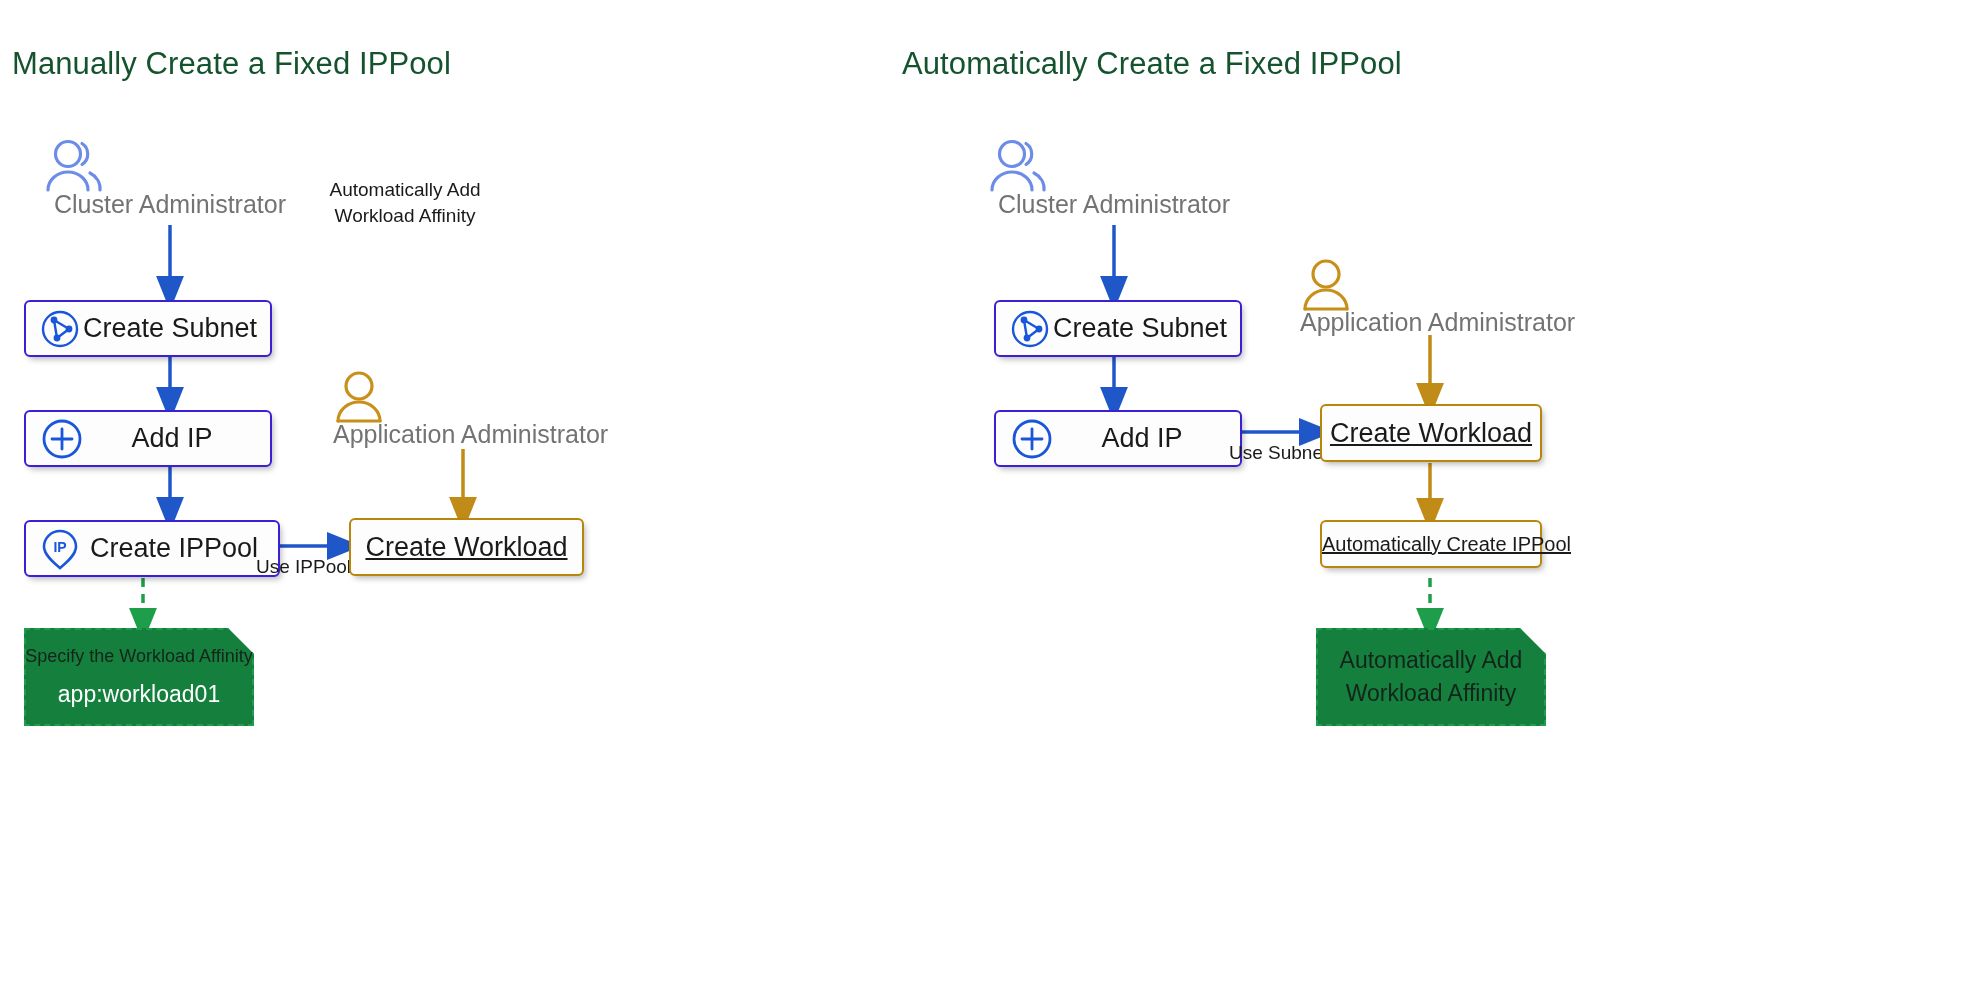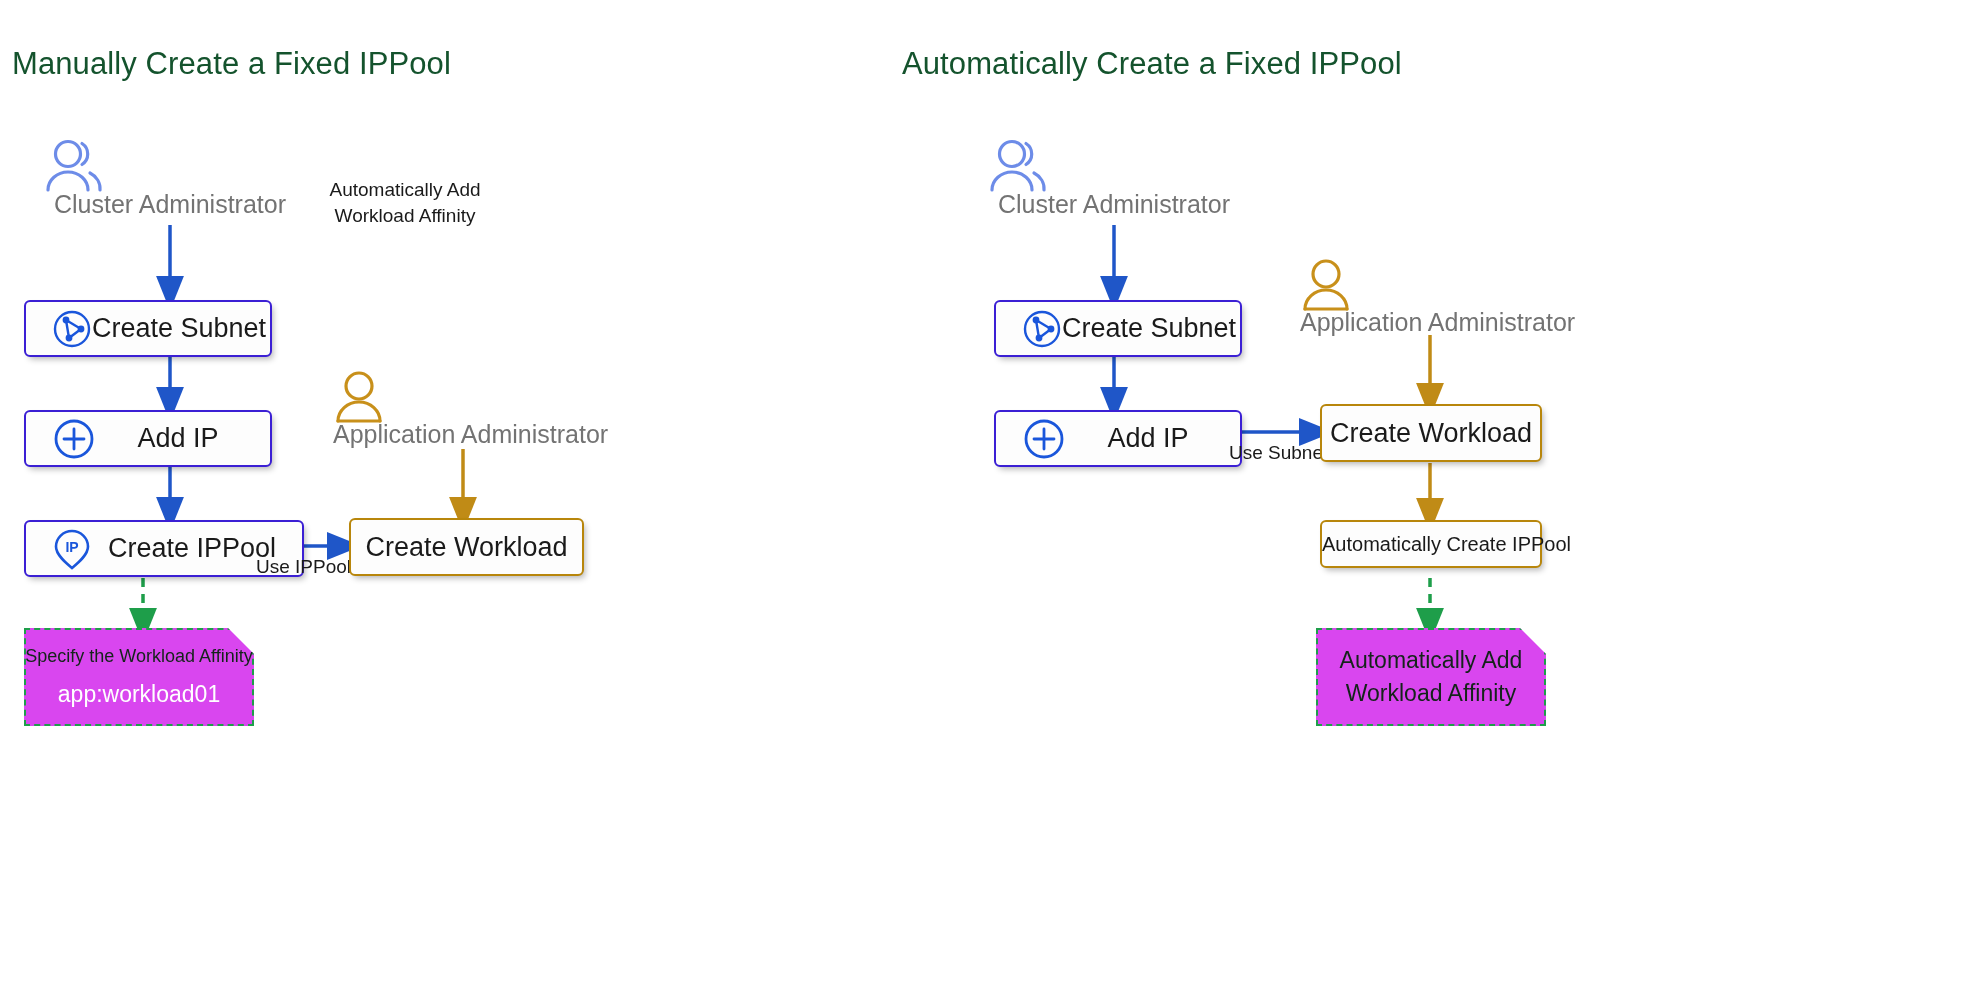--- a/index.html
+++ b/index.html
@@ -35,43 +35,43 @@
 
   
   .node{
     box-sizing:border-box;
     background:#fdfdfd;
     border-radius:6px;
     display:flex;
     align-items:center;
     box-shadow:3px 4px 6px -2px rgba(0,0,0,0.30);
   }
-  .node.blue{border:2.5px solid #3b1fd4;padding-left:12px;}
+  .node.blue{border:2.5px solid #3b1fd4;}
   .node.amber{border:2.5px solid #b8860b;}
   .node-icon{
     flex:0 0 auto;
     display:flex;align-items:center;justify-content:center;
     margin-left:14px;
   }
   .node-label{
     flex:1 1 auto;
     text-align:center;
     font-size:27px;
     color:#1a1a1a;
     white-space:nowrap;
     padding-right:10px;
   }
   .node-label.small{font-size:20px;padding-right:0;}
-  .node-label.noicon{padding-right:0;}
+  .node-label.noicon{padding-right:0;text-decoration:underline;}
 
   
   .note{
     box-sizing:border-box;
     position:absolute;
-    background:#d946ef;
+    background:#15803d;
     border:2.5px dashed #1e9e4a;
     display:flex;
     flex-direction:column;
     align-items:center;
     justify-content:center;
     box-shadow:3px 5px 7px -3px rgba(0,0,0,0.28);
     clip-path:polygon(0 0, calc(100% - 26px) 0, 100% 26px, 100% 100%, 0 100%);
   }
   .note-line1{font-size:18px;color:#14241a;white-space:nowrap;}
   .note-line2{font-size:23px;color:#ffffff;white-space:nowrap;margin-top:14px;}
@@ -165,21 +165,21 @@
     <span class="node-icon">
       <svg width="44" height="44" viewBox="0 0 44 44">
         <circle cx="22" cy="22" r="18" fill="none" stroke="#1a56db" stroke-width="2.8"></circle>
         <line x1="22" y1="12" x2="22" y2="32" stroke="#1a56db" stroke-width="2.8" stroke-linecap="round"></line>
         <line x1="12" y1="22" x2="32" y2="22" stroke="#1a56db" stroke-width="2.8" stroke-linecap="round"></line>
       </svg>
     </span>
     <span class="node-label">Add IP</span>
   </div>
 
-  <div class="abs node blue" style="left:24px;top:520px;width:280px;height:57px;">
+  <div class="abs node blue" style="left:24px;top:520px;width:256px;height:57px;">
     <span class="node-icon">
       <svg width="40" height="44" viewBox="0 0 40 44">
         <path d="M20,4 C28.8,4 36,11 36,19.5 C36,28 26,36 20,41 C14,36 4,28 4,19.5 C4,11 11.2,4 20,4 Z" fill="none" stroke="#1a56db" stroke-width="2.6"></path>
         <text x="20" y="25" text-anchor="middle" fill="#1a56db" font-family="Liberation Sans, sans-serif" font-size="14" font-weight="bold">IP</text>
       </svg>
     </span>
     <span class="node-label">Create IPPool</span>
   </div>
 
   <div class="abs edge-label" style="left:256px;top:556px;">Use IPPool</div>

